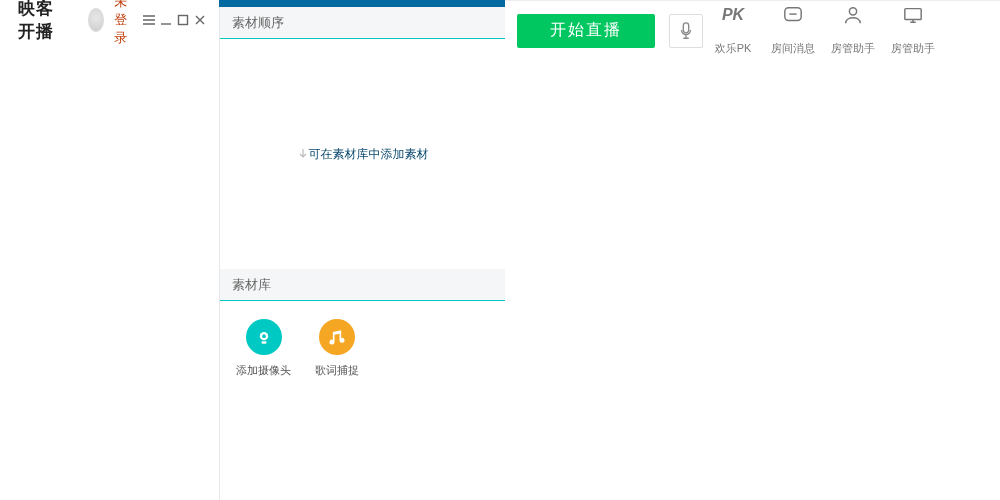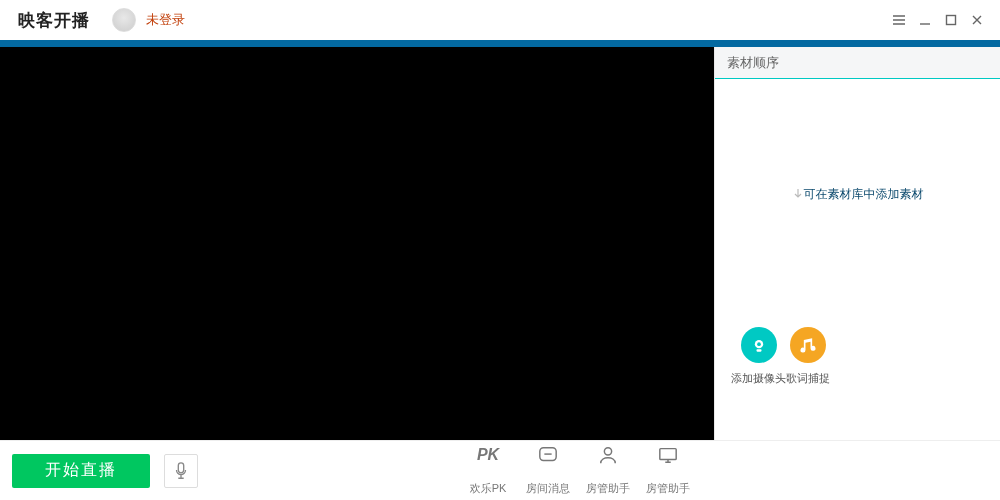--- a/index.html
+++ b/index.html
@@ -1,37 +1,37 @@
 <!DOCTYPE html>
 <html><head>
 <meta charset="utf-8">
 <style>
 * { margin: 0; padding: 0; box-sizing: border-box; }
 body { font-family: "Microsoft YaHei", "PingFang SC", sans-serif; width: 1000px; height: 500px; overflow: hidden; background: #fff; }
-.app { display: flex; flex-direction: column; width: 100%; height: 100%; }
+.app { display: flex; flex-direction: row; width: 100%; height: 100%; }
 
 
 .titlebar { height: 40px; display: flex; align-items: center; padding: 0 10px; background: #fff; }
 .app-title { font-size: 17px; font-weight: bold; color: #222; margin-left: 8px; letter-spacing: 1px; }
 .avatar { width: 24px; height: 24px; border-radius: 50%; background: radial-gradient(circle at 50% 40%, #e8e8e8 0%, #ccc 100%); margin-left: 22px; border: 1px solid #ddd; }
 .login-status { font-size: 13px; color: #c2410c; margin-left: 10px; }
 .titlebar-spacer { flex: 1; }
 .winbtn { width: 26px; height: 26px; display: flex; align-items: center; justify-content: center; color: #555; cursor: pointer; }
 .winbtn svg { width: 14px; height: 14px; }
 
 
 .main { flex: 1; display: flex; border-top: 7px solid #0369a1; min-height: 0; }
 .preview { flex: 1; background: #000; }
 .sidebar { width: 286px; display: flex; flex-direction: column; border-left: 1px solid #e8e8e8; }
 .panel-header { height: 32px; background: #f5f6f7; display: flex; align-items: center; padding: 0 12px; font-size: 13px; color: #666; border-bottom: 1px solid #00c9c3; }
 .panel-order { height: 230px; background: #fff; display: flex; align-items: center; justify-content: center; }
 .hint { font-size: 12px; color: #0c4a6e; display: flex; align-items: center; }
 .hint svg { width: 12px; height: 12px; }
 .panel-lib { flex: 1; background: #fff; padding: 18px 16px; }
-.lib-items { display: flex; }
+.lib-items { display: flex; gap: 24px; }
 .lib-item { display: flex; flex-direction: column; align-items: center; gap: 8px; cursor: pointer; }
 .lib-icon { width: 36px; height: 36px; border-radius: 50%; display: flex; align-items: center; justify-content: center; }
 .lib-icon.cam { background: #00c9c3; }
 .lib-icon.lyric { background: #f5a623; }
 .lib-icon svg { width: 20px; height: 20px; fill: #fff; }
 .lib-label { font-size: 11px; color: #555; }
 
 
 .bottombar { height: 60px; background: #fff; border-top: 1px solid #eee; display: flex; align-items: center; padding: 0 12px; }
 .start-btn { width: 138px; height: 34px; background: #00c760; color: #fff; border: none; border-radius: 2px; font-size: 16px; cursor: pointer; letter-spacing: 2px; }
@@ -80,20 +80,21 @@
     <div class="sidebar">
       <div class="panel-header">素材顺序</div>
       <div class="panel-order">
         <div class="hint">
           <svg viewBox="0 0 12 12">
               <path d="M6 1v8M3 6l3 3 3-3" stroke="#bbb" stroke-width="1.2" fill="none"></path>
             </svg>
           <span>可在素材库中添加素材</span>
         </div>
       </div>
+      <div class="panel-header">素材库</div>
       <div class="panel-lib">
         <div class="lib-items">
           <div class="lib-item">
             <div class="lib-icon cam">
               <svg viewBox="0 0 24 24">
                   <circle cx="12" cy="11" r="5" fill="#fff"></circle>
                   <circle cx="12" cy="11" r="2.2" fill="#00c9c3"></circle>
                   <rect x="9" y="17" width="6" height="3" rx="1" fill="#fff"></rect>
                 </svg>
             </div>

